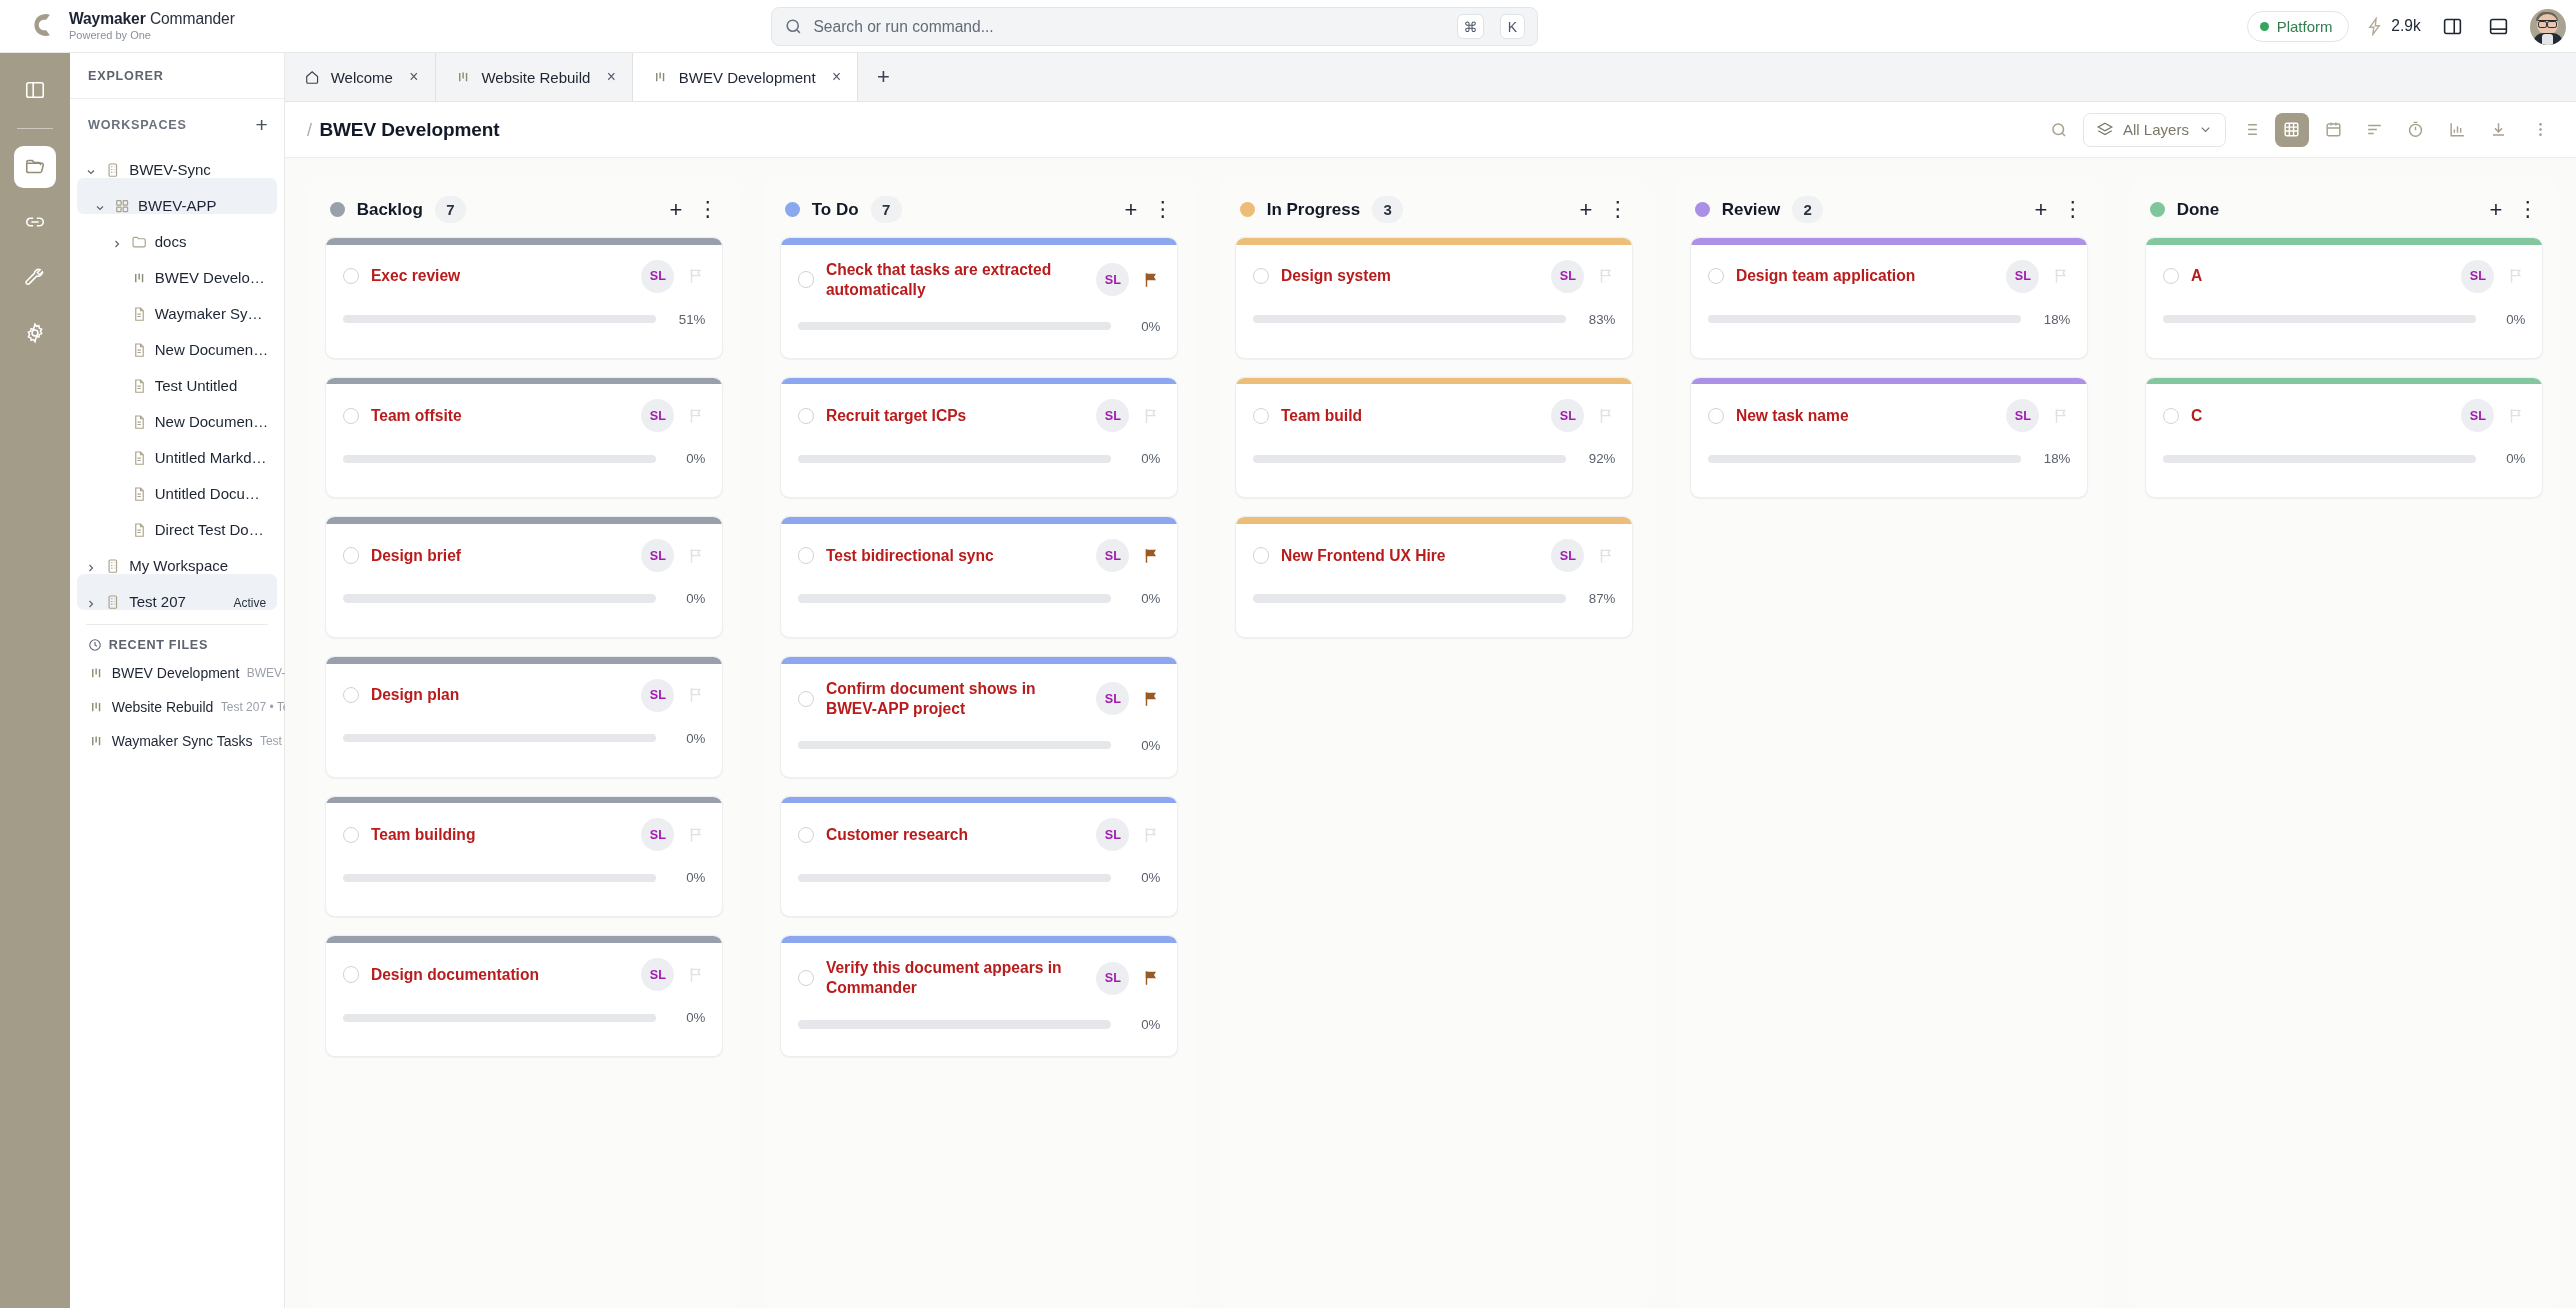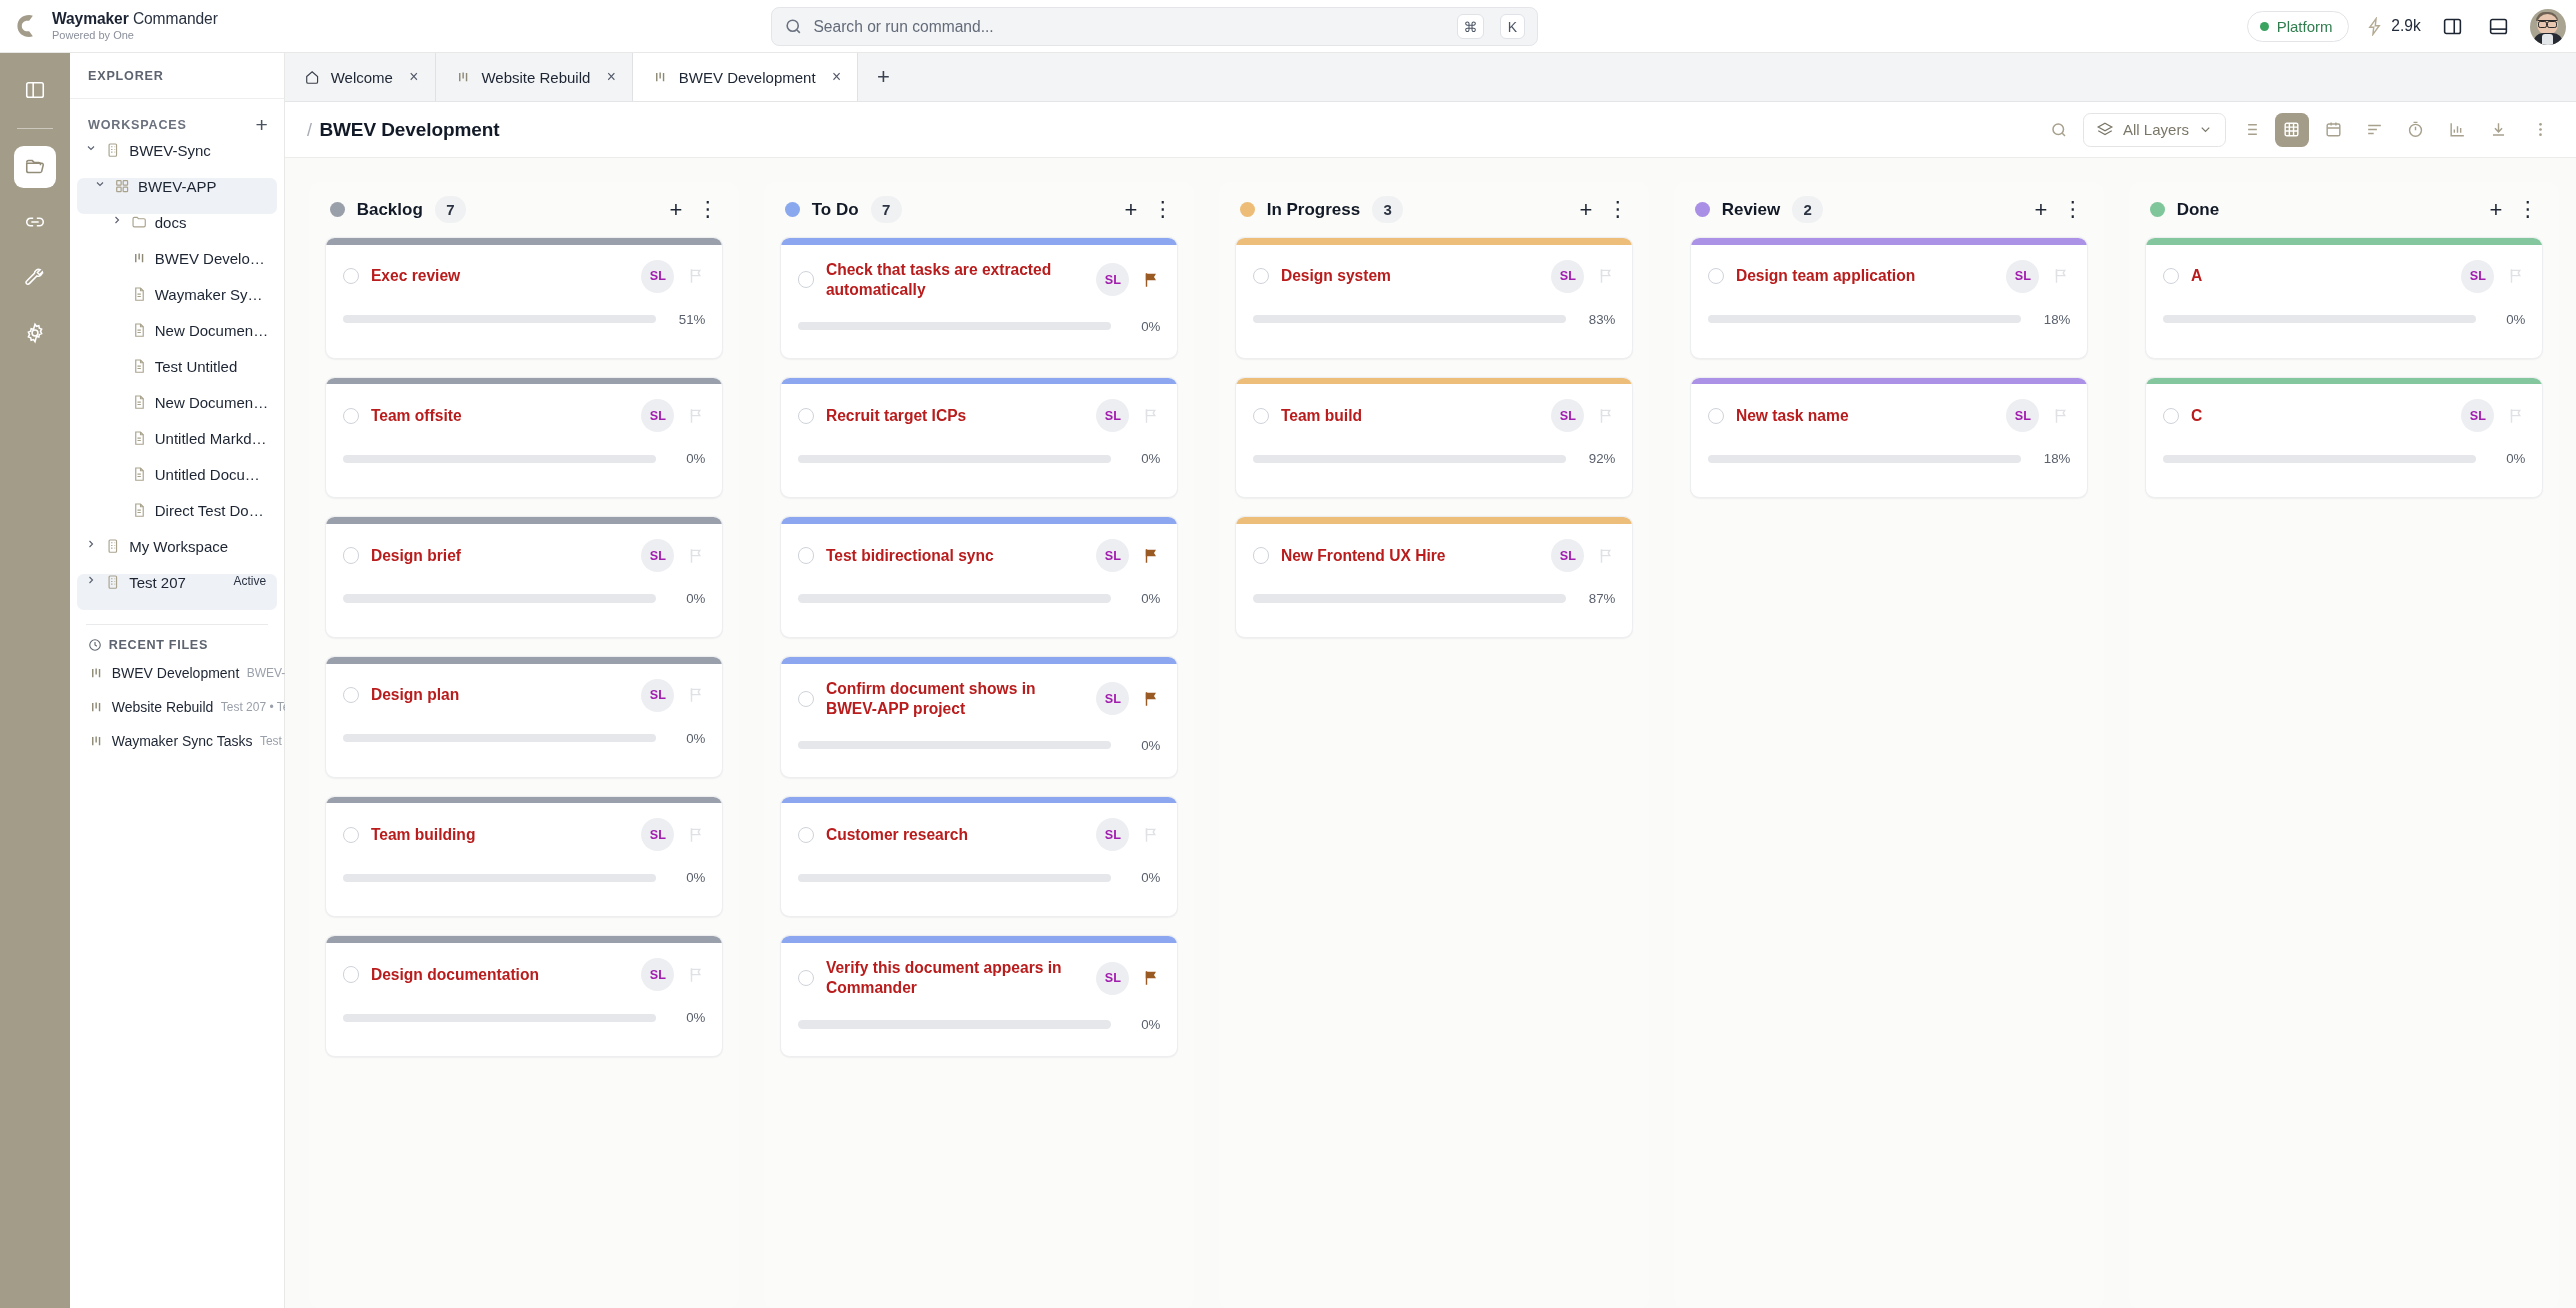--- a/index.html
+++ b/index.html
@@ -13,21 +13,21 @@
   .app { width: 2576px; height: 1309px; display: flex; flex-direction: column; }
 
   
   .topbar {
     height: 53px; flex: 0 0 53px;
     background: #ffffff;
     border-bottom: 0.7px solid #e8e8e6;
     display: flex; align-items: center;
     position: relative;
   }
-  .brand { display: flex; align-items: center; gap: 12px; padding-left: 10px; }
+  .brand { display: flex; gap: 12px; padding-left: 27px; }
   .brand-mark {
     width: 30px; height: 30px;
     display: flex; align-items: center; justify-content: center;
     color: #a39c8a; font-size: 30px; font-weight: bold; line-height: 1;
     font-family: "Liberation Serif", serif;
   }
   .brand-text { line-height: 1.15; }
   .brand-title { font-size: 15.6px; color: #1b2333; letter-spacing: -0.1px;}
   .brand-title b { font-weight: 700; }
   .brand-title span.light { font-weight: 400; color: #29313f; }
@@ -107,21 +107,21 @@
   }
   .ws-head {
     display: flex; align-items: center; justify-content: space-between;
     padding: 15px 16.3px 7.4px 18px;
   }
   .ws-title { font-size: 12.6px; letter-spacing: 0.8px; font-weight: 600; color: #6b727e; }
   .plus-sm { font-size: 21px; color: #4b5260; line-height: 1; cursor: pointer; }
 
   .tree { padding: 0 7.4px; }
   .row {
-    display: flex; align-items: flex-start; gap: 7.4px;
+    display: flex; align-items: flex-end; gap: 7.4px;
     height: 36px; padding: 0 7.4px; border-radius: 6.7px;
     font-size: 15px; color: #1d2533; cursor: pointer; white-space: nowrap;
   }
   .row.sel { background: #eef1f6; }
   .row .chev { width: 13.3px; color: #5b6270; font-size: 12.6px; display: flex; justify-content: center; }
   .row .gicon { display: flex; color: #a9a28d; }
   .row .lbl { flex: 1; overflow: hidden; text-overflow: ellipsis; }
   .row.bold .lbl { font-weight: 400; }
   .row .badge-active { font-size: 12px; font-weight: 400; color: #2b3342; padding-right: 3px; }
   .ind1 { padding-left: 16.3px; }

